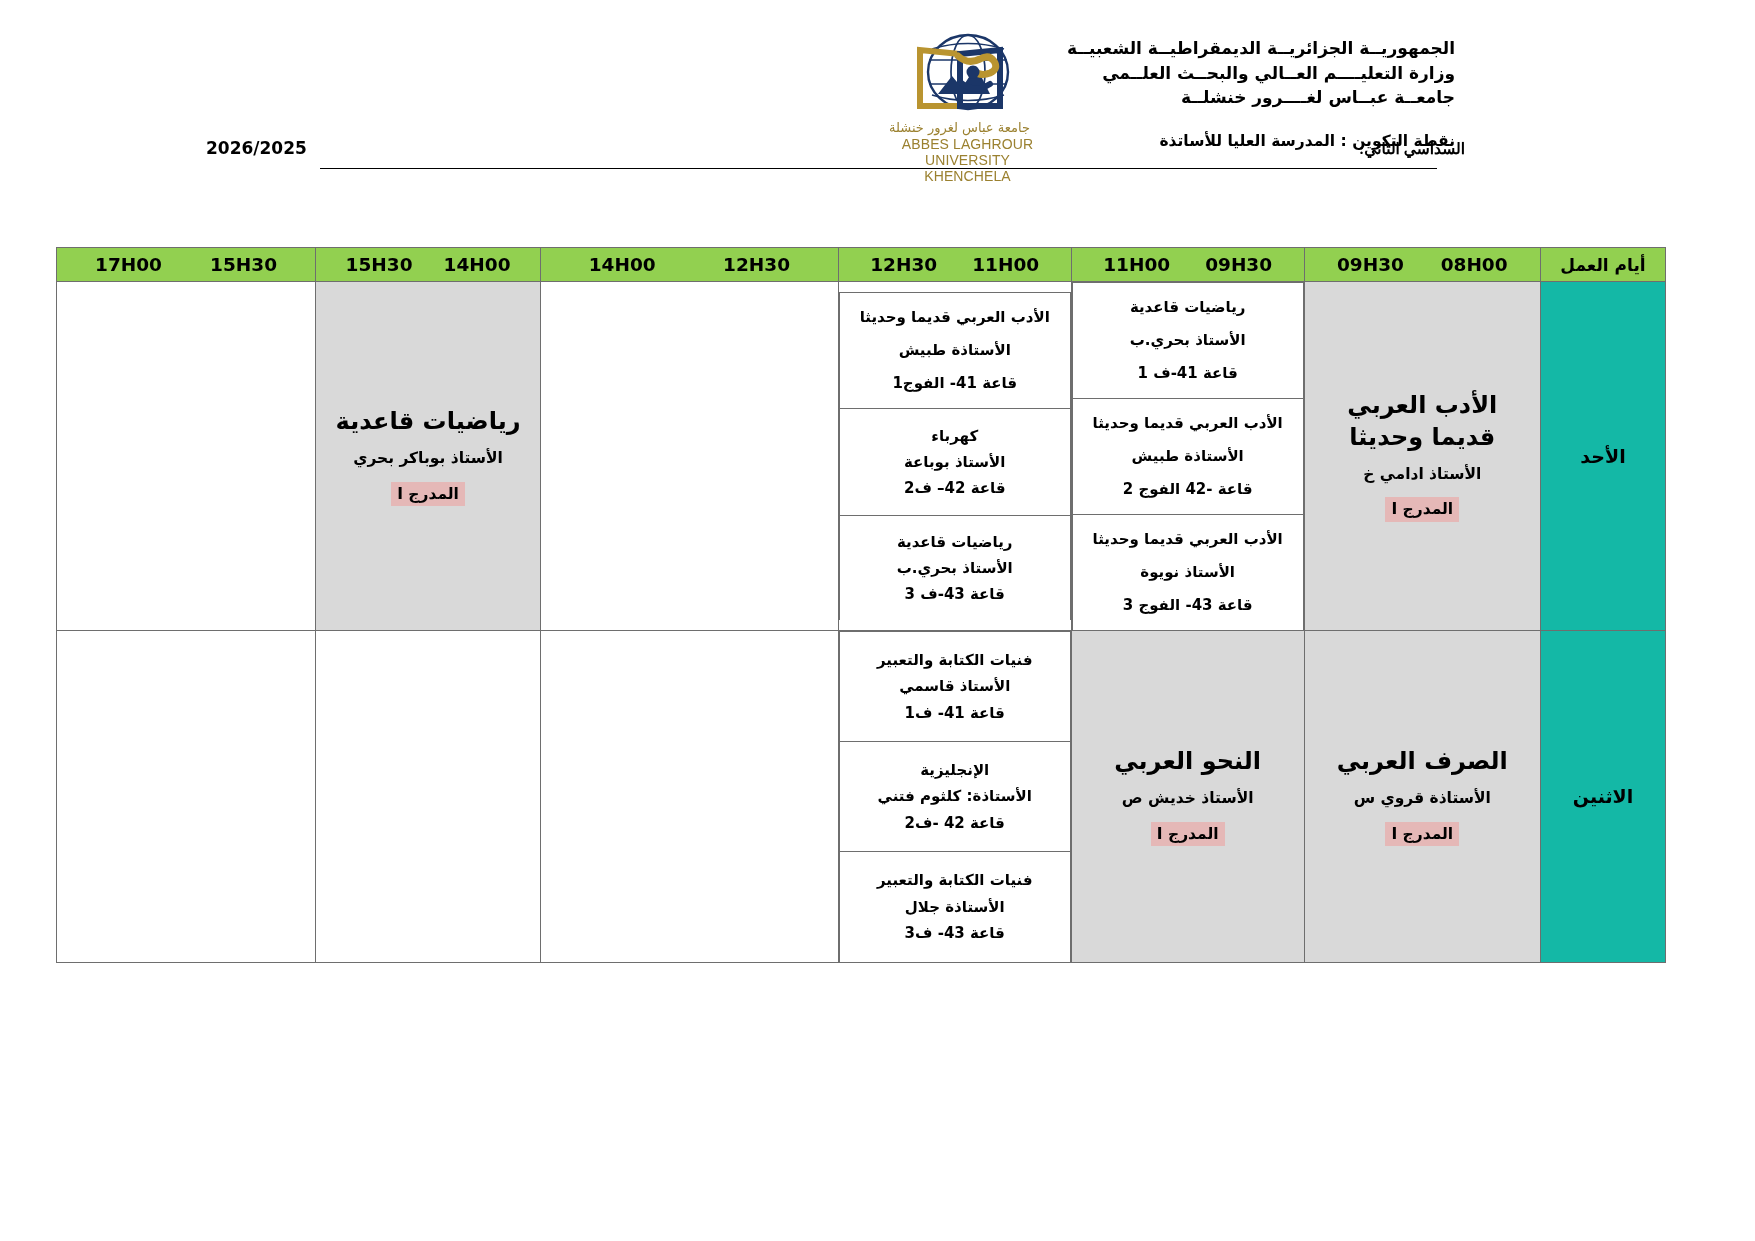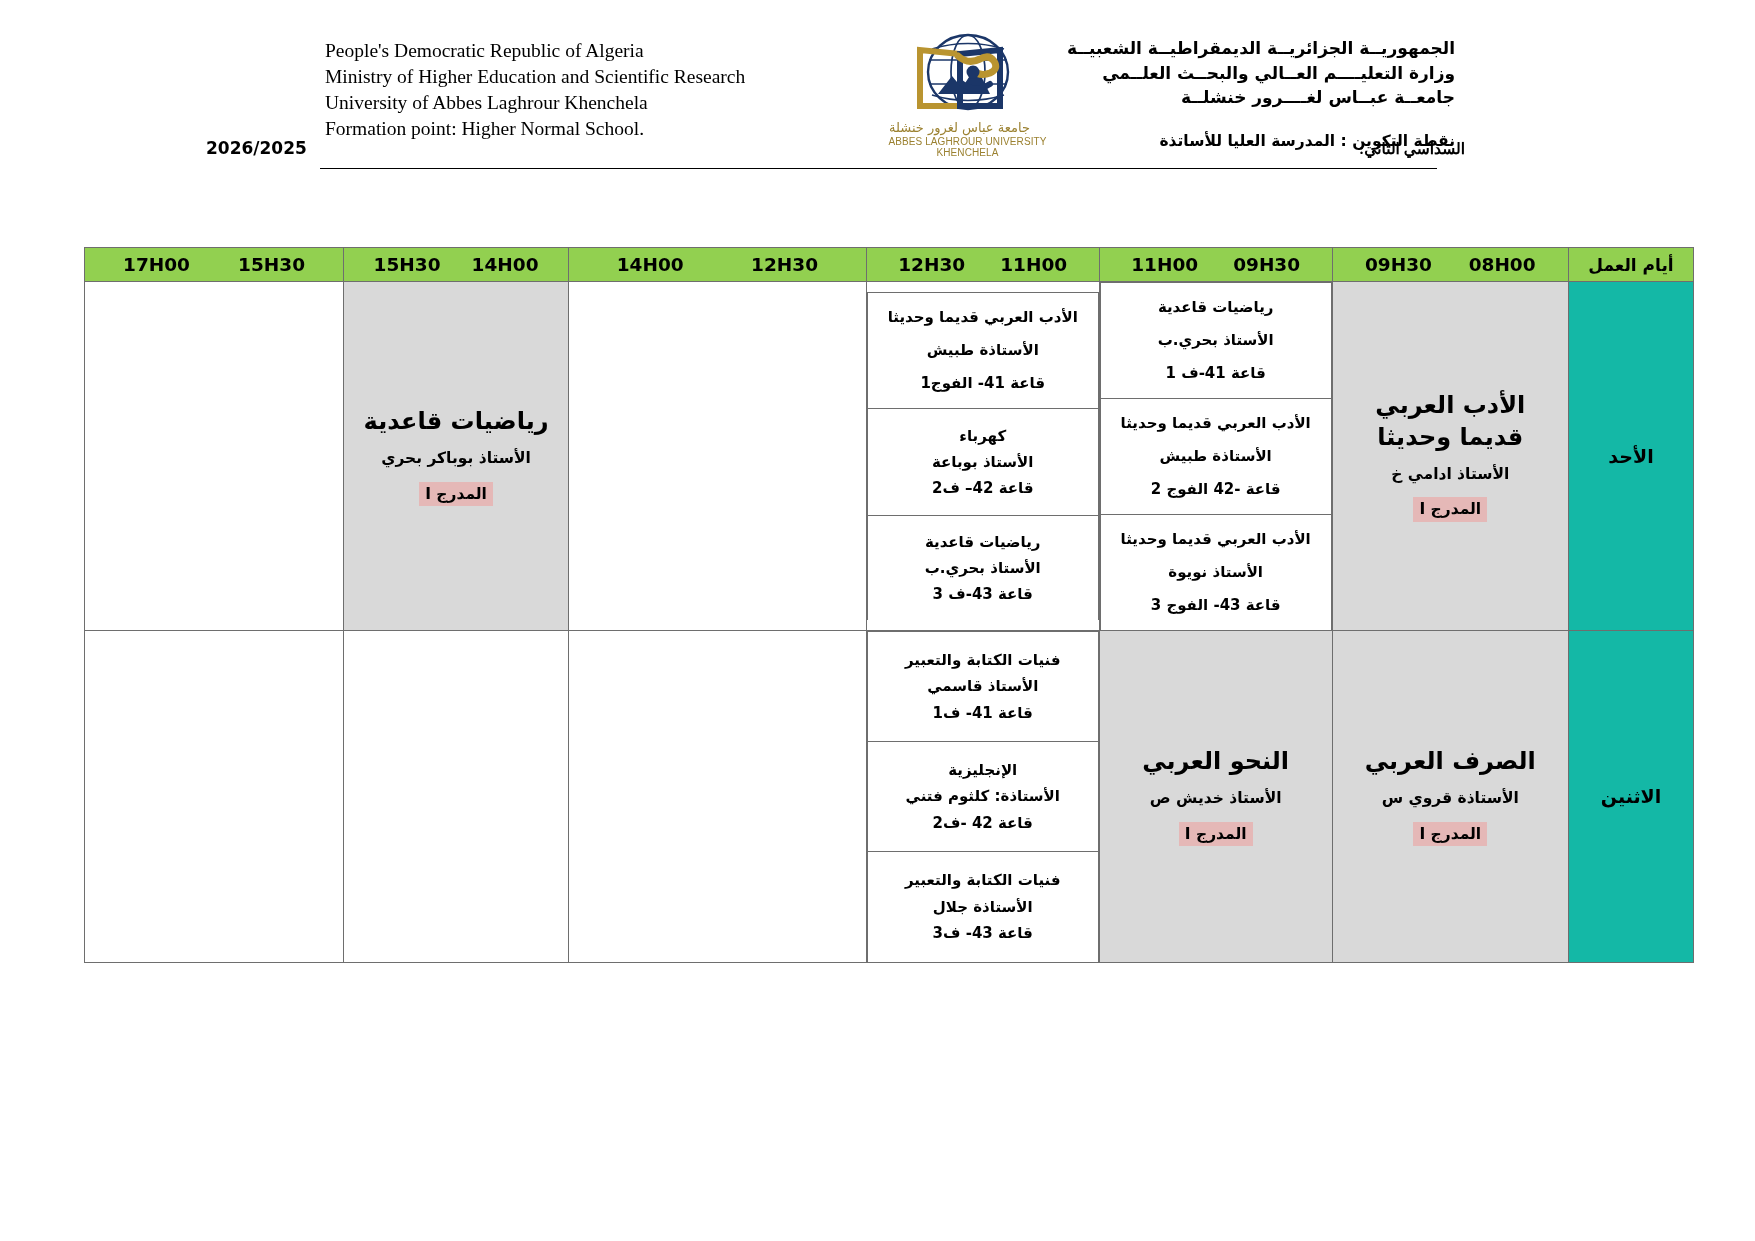--- a/index.html
+++ b/index.html
@@ -41,21 +41,21 @@
     position:absolute; left:0; right:0; top:88px;
     text-align:center;
     font-family:"DejaVu Sans","Liberation Sans",sans-serif;
     font-size:13px; color:#9b8130; letter-spacing:.2px;
     direction: rtl;
   }
   .logo-caption-en {
     position:absolute; left:16px; right:0; top:104px;
     text-align:center;
     font-family:"Liberation Sans","DejaVu Sans",sans-serif;
-    font-size:10px; color:#9b8130; letter-spacing:.1px;
+    font-size:14px; color:#9b8130; letter-spacing:.1px;
   }
 
   .hdr-right {
     position: absolute;
     right: 300px; top: 6px;
     direction: rtl;
     text-align: right;
     font-family: "DejaVu Sans", "Liberation Sans", sans-serif;
     font-weight: bold;
     font-size: 17px;
@@ -94,21 +94,21 @@
   .rule {
     position: absolute;
     left: 320px; right: 318px;
     top: 30px;
     border-bottom: 1.1px solid #000;
   }
 
   
   .tablewrap {
     position: absolute;
-    left: 84px; top: 247px;
+    left: 56px; top: 247px;
     width: 1384px;
   }
   table.sched {
     border-collapse: collapse;
     table-layout: fixed;
     width: 1610px;
     direction: ltr;
   }
   table.sched td, table.sched th {
     border: 1px solid #6e6e6e;
@@ -213,26 +213,20 @@
 
   .sub.spaced { line-height: 2.2; }
 </style>
 </head>
 <body>
 
 <div class="page">
 
   <div class="header">
 
-    <div class="hdr-left">
-      <div>People's Democratic Republic of Algeria</div>
-      <div>Ministry of Higher Education and Scientific Research</div>
-      <div>University  of Abbes Laghrour  Khenchela</div>
-      <div>Formation point: Higher Normal School.</div>
-    </div>
 
     <div class="hdr-logo">
       <svg class="logo-svg" width="175" height="92" viewBox="0 0 175 92">
         <ellipse cx="96" cy="40" rx="40" ry="37" fill="none" stroke="#1b3668" stroke-width="2.4"></ellipse>
         <ellipse cx="96" cy="40" rx="17" ry="37" fill="none" stroke="#1b3668" stroke-width="1.7"></ellipse>
         <path d="M57 28 H135" stroke="#1b3668" stroke-width="1.7" fill="none"></path>
         <path d="M57 52 H135" stroke="#1b3668" stroke-width="1.7" fill="none"></path>
         <path d="M60 17 Q96 6 132 17" stroke="#1b3668" stroke-width="1.6" fill="none"></path>
         <path d="M60 63 Q96 74 132 63" stroke="#1b3668" stroke-width="1.6" fill="none"></path>
         <path d="M66 62 L80 44 L90 56 L104 34 L118 62 Z" fill="#1b3668"></path>

